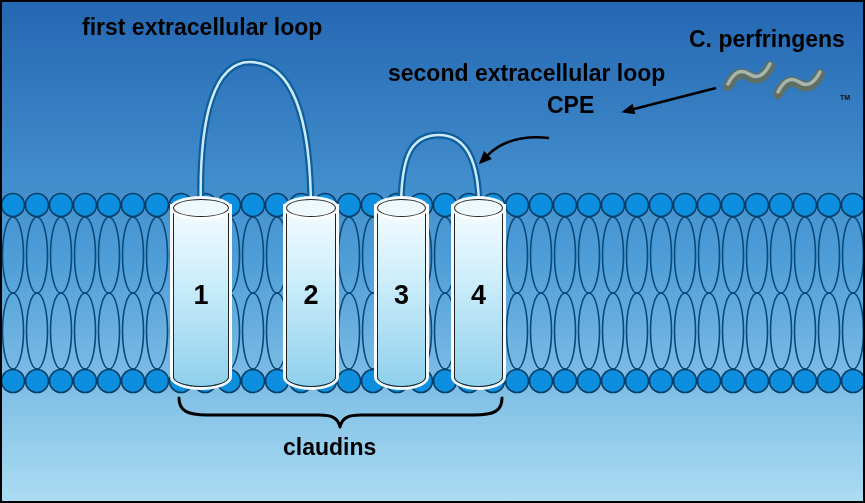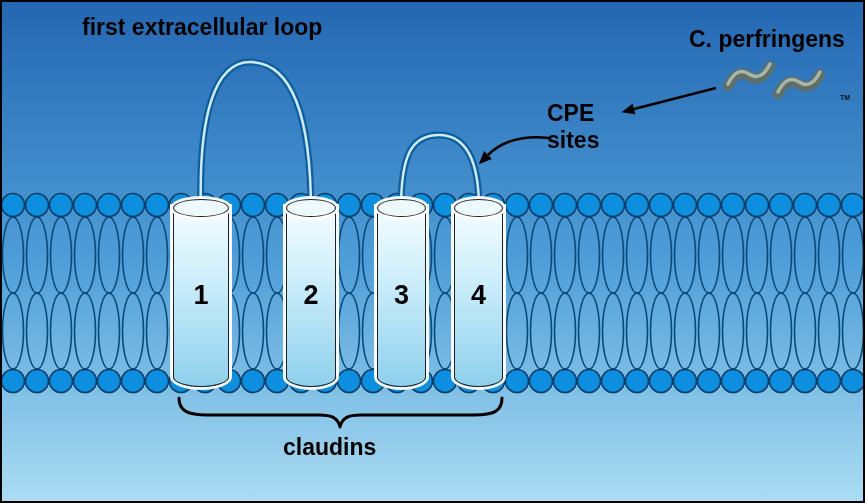--- a/index.html
+++ b/index.html
@@ -254,25 +254,25 @@
     <g>
       <path class="bact" d="M726,84 q9,-18 21,-10 t21,-10"></path>
       <path class="bact-hi" d="M726,82 q9,-18 21,-10 t21,-10"></path>
       <path class="bact" d="M776,92 q9,-18 21,-10 t21,-10"></path>
       <path class="bact-hi" d="M776,90 q9,-18 21,-10 t21,-10"></path>
     </g>
   </svg>
 
   <div class="lbl" style="left:52px;top:12px;margin-left:28px;">first extracellular loop</div>
 
+  <div class="lbl" style="left:386px;top:58px;">second extracellular loop</div>
 
   <div class="lbl italic" style="left:687px;top:24px;">C. perfringens</div>
 
-  <div class="lbl cpe-block" style="left:545px;top:98px;">
+  <div class="lbl cpe-block" style="left:545px;top:90px;">
     <div>CPE</div>
-    <div>sites</div>
   </div>
 
   <div class="lbl" style="left:281px;top:432px;">claudins</div>
 
   <div class="tm" style="left:838px;top:92px;">TM</div>
 
 </div>
 
 </body></html>

